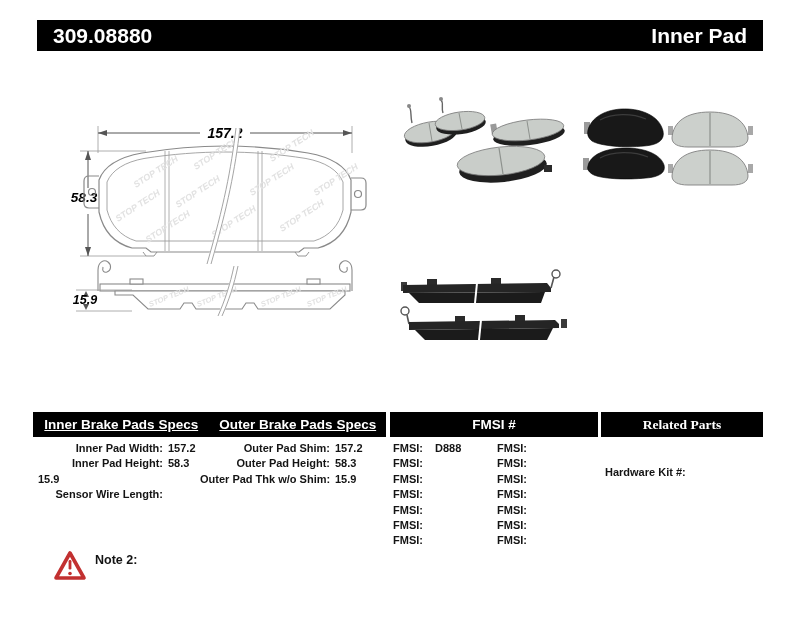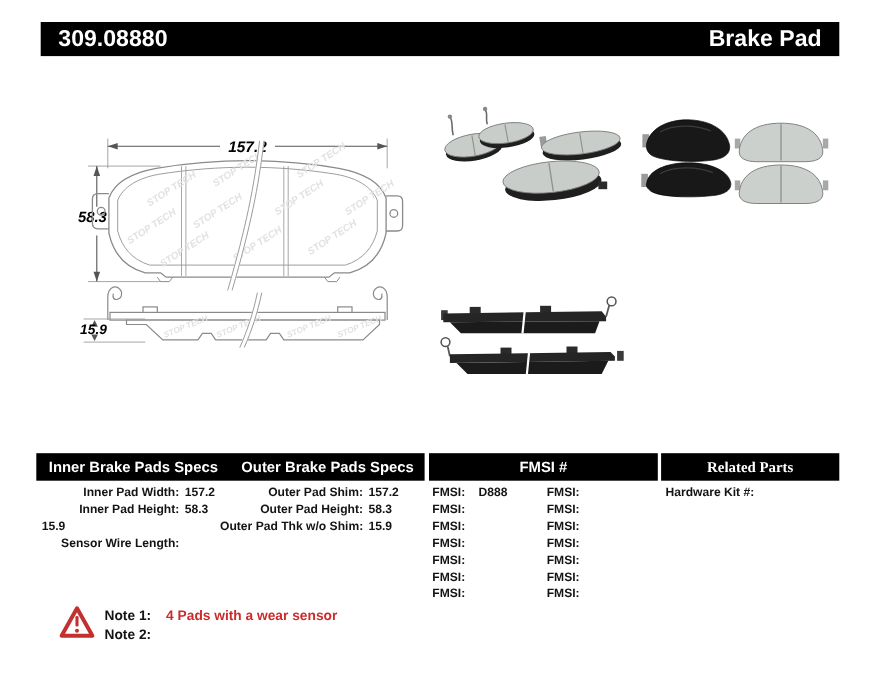--- a/index.html
+++ b/index.html
@@ -11,56 +11,56 @@
            color:#fff;display:flex;justify-content:space-between;align-items:center;
            padding:0 16px;box-sizing:border-box;font-size:21px;font-weight:bold;}
 
   
   .abs{position:absolute;}
 
   
   .hdr-bar{position:absolute;top:412px;height:25px;background:#000;color:#fff;
            font-weight:bold;font-size:13.5px;display:flex;align-items:center;}
   .hdr-specs{left:33px;width:353px;}
-  .hdr-specs span{flex:1;text-align:center;}
+  .hdr-specs span{flex:1;text-align:center;text-decoration:underline;}
   .hdr-fmsi{left:390px;width:208px;justify-content:center;}
   .hdr-related{left:601px;width:162px;justify-content:center;font-family:Liberation Serif, serif;}
 
   
   .spec-col{position:absolute;top:441px;}
   .inner-specs{left:33px;}
   .outer-specs{left:200px;}
   .fmsi-col1{left:393px;}
   .fmsi-col2{left:497px;}
   .related-col{left:605px;}
   .spec-row{display:flex;line-height:15.4px;font-size:11px;font-weight:bold;color:#141414;white-space:nowrap;}
   .inner-specs .spec-label,.outer-specs .spec-label{width:130px;text-align:right;}
   .spec-value{margin-left:5px;}
   .fmsi-row .spec-label{width:40px;text-align:left;}
   .fmsi-row .spec-value{margin-left:2px;}
-  .related-col .spec-label{text-align:right;}
+  .related-col .spec-label{text-align:right;margin-top:24px;}
 
   
   .notes{position:absolute;left:95px;top:552px;}
   .note-row{display:flex;font-size:12.5px;font-weight:bold;line-height:16.5px;color:#141414;}
   .note-label{width:50px;}
   .note-text{margin-left:6px;color:#cc2b2b;}
   .warn{position:absolute;left:53px;top:549px;}
 
   svg text.dim{font-family:"Liberation Sans",sans-serif;font-weight:bold;font-style:italic;fill:#000;}
   svg text.wm{font-family:"Liberation Sans",sans-serif;font-weight:bold;font-style:italic;fill:#e2e2e2;}
 </style>
 </head>
 <body>
 
 <div id="page">
 
   <div class="top-bar">
     <span>309.08880</span>
-    <span>Brake Pad</span>
+    <span>Inner Pad</span>
   </div>
 
   <svg class="abs" style="left:50px;top:110px;" width="330" height="215" viewBox="50 110 330 215">
 
     <g>
       <line x1="98" y1="126" x2="98" y2="153" stroke="#9a9a9a" stroke-width="0.8"></line>
       <line x1="352" y1="126" x2="352" y2="153" stroke="#9a9a9a" stroke-width="0.8"></line>
       <line x1="98" y1="133" x2="200" y2="133" stroke="#555" stroke-width="1"></line>
       <line x1="250" y1="133" x2="352" y2="133" stroke="#555" stroke-width="1"></line>
       <polygon points="98,133 107,130 107,136" fill="#555"></polygon>
@@ -317,22 +317,18 @@
   </div>
 
   <svg class="warn" width="34" height="34" viewBox="0 0 34 34">
     <polygon points="17,4 31,29 3,29" fill="#ffffff" stroke="#c23030" stroke-width="3.6" stroke-linejoin="round"></polygon>
     <rect x="15.6" y="11" width="2.8" height="9.5" rx="1.2" fill="#c23030"></rect>
     <circle cx="17" cy="24.5" r="1.8" fill="#c23030"></circle>
   </svg>
 
   <div class="notes">
     <div class="note-row">
-      <span class="note-label">Note 1:</span>
-      <span class="note-text">4 Pads with a wear sensor</span>
-    </div>
-    <div class="note-row">
       <span class="note-label">Note 2:</span>
       <span class="note-text"></span>
     </div>
   </div>
 
 </div>
 
 </body></html>

